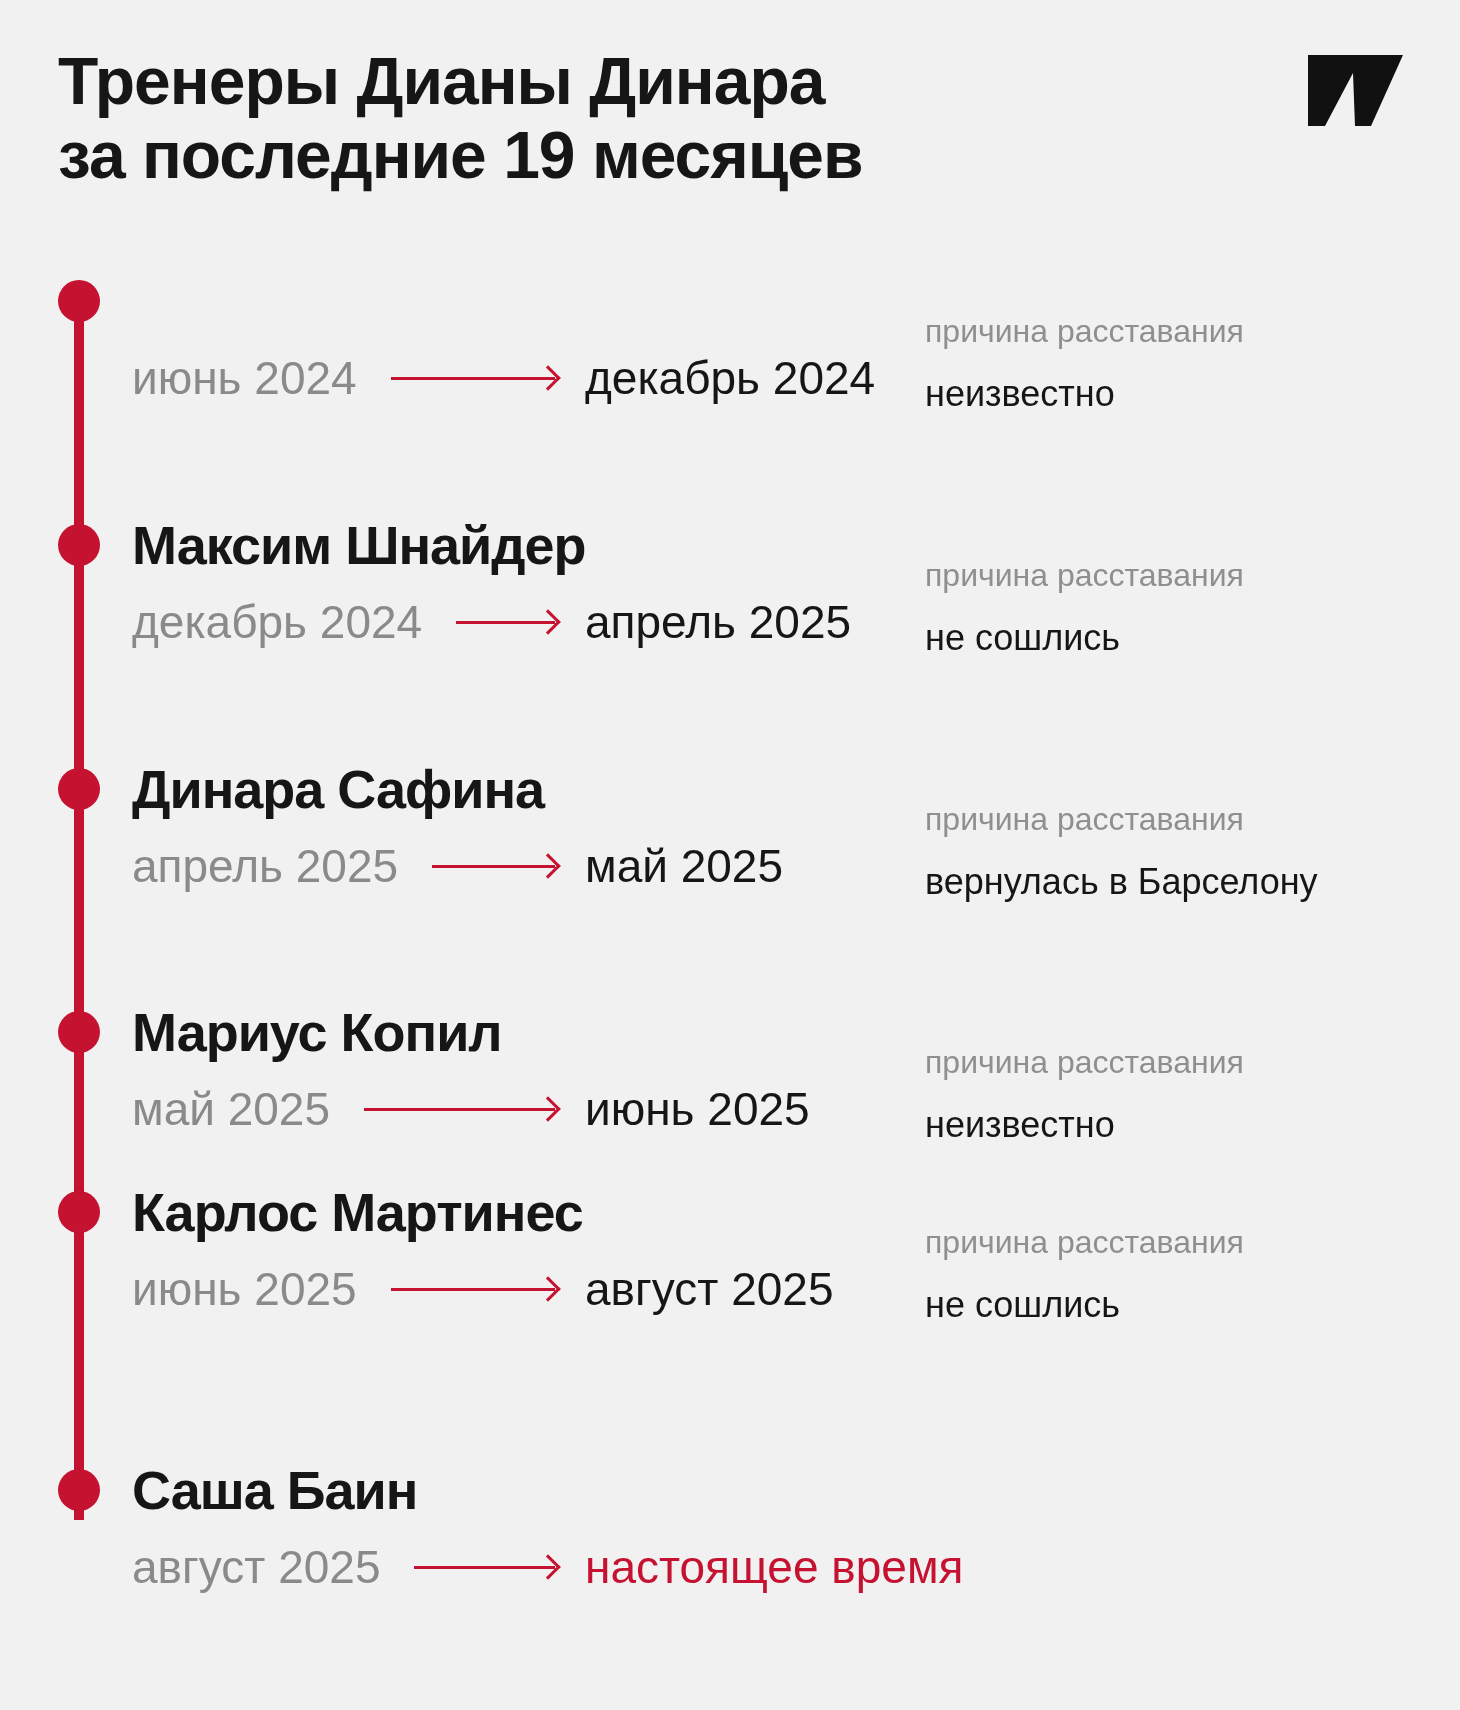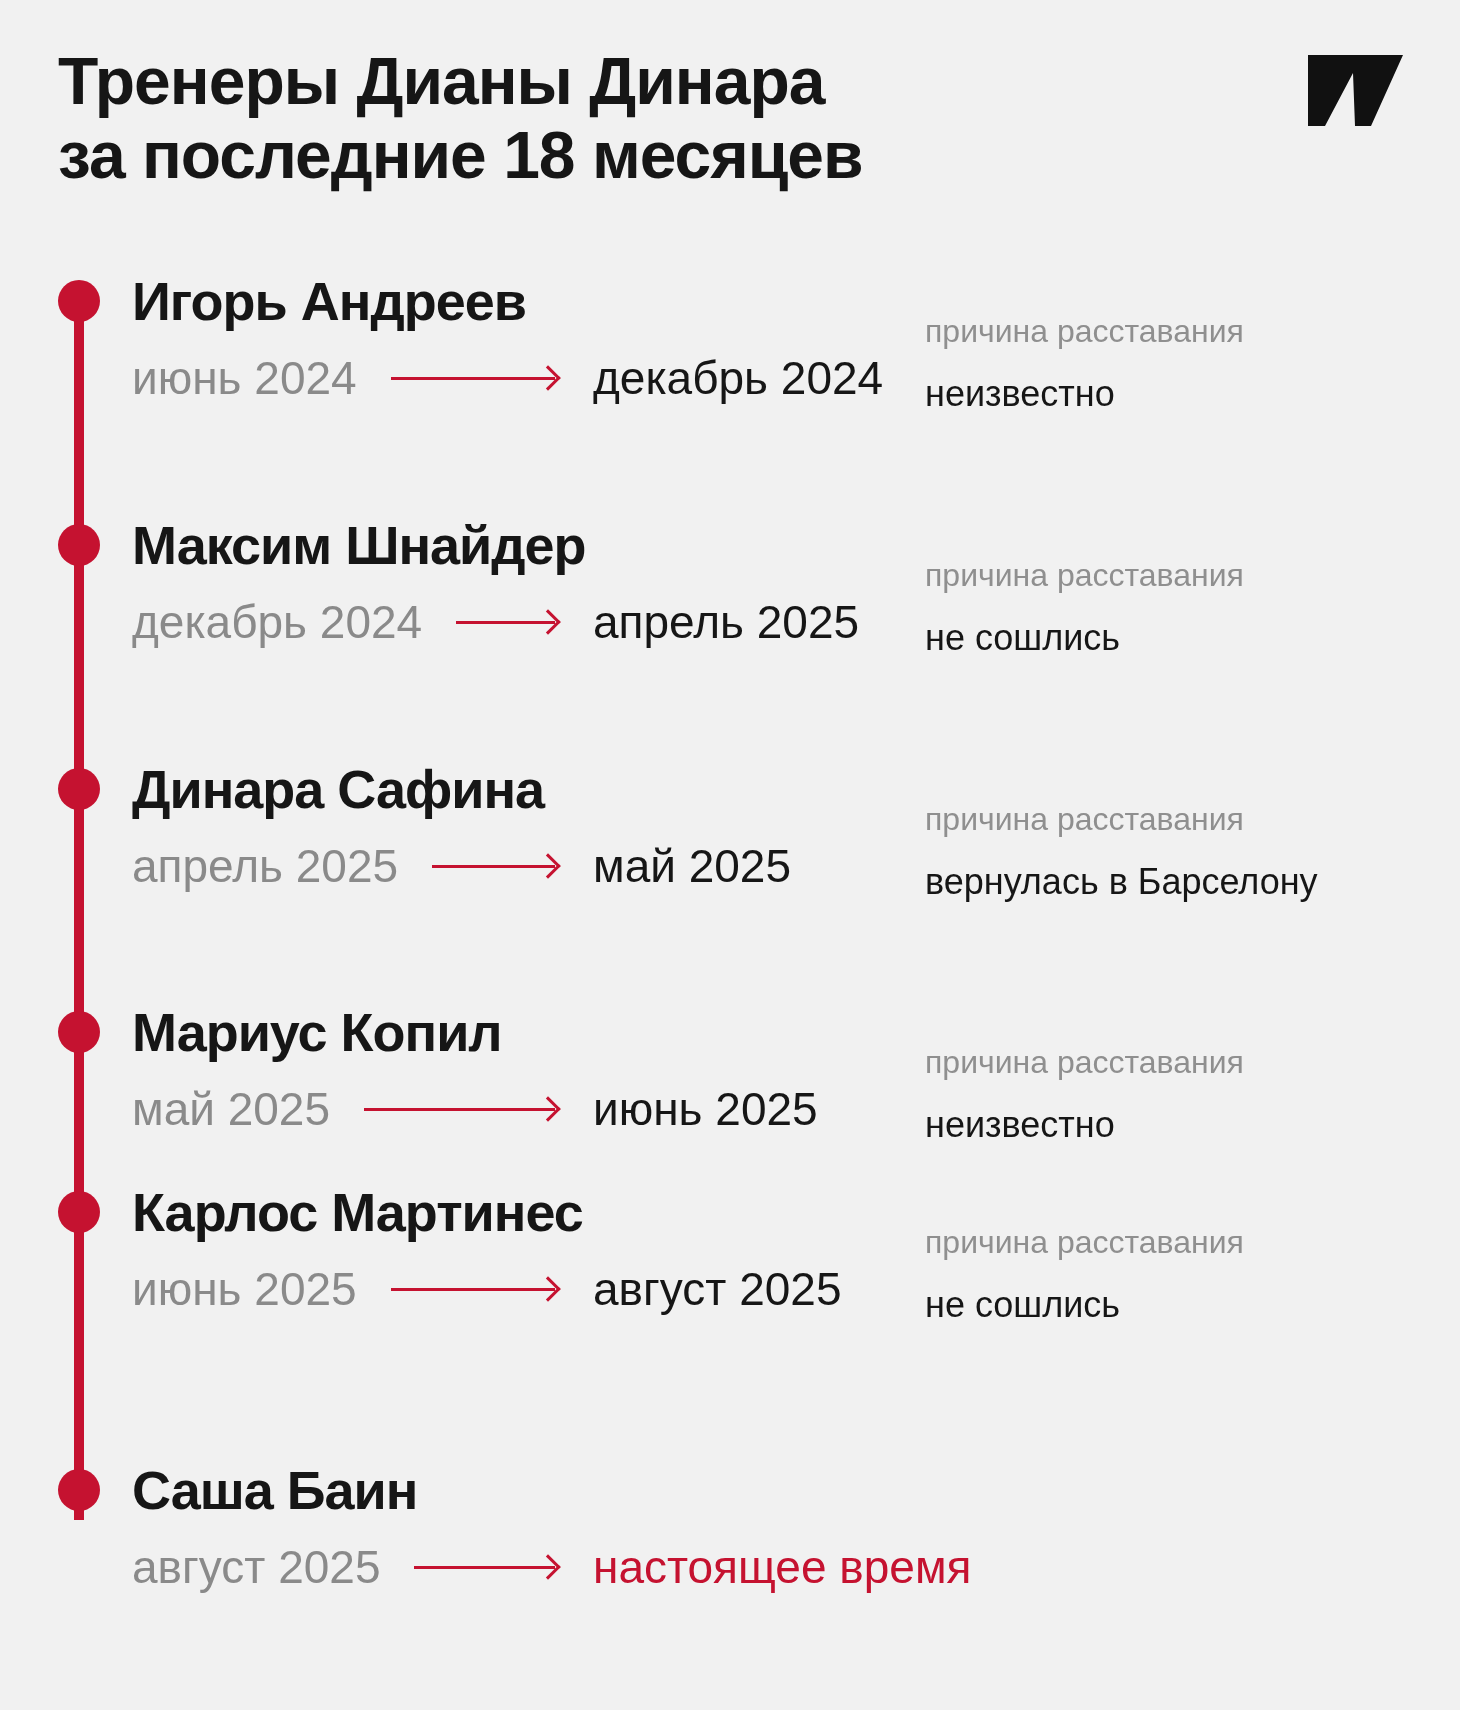--- a/index.html
+++ b/index.html
@@ -32,21 +32,21 @@
     position:absolute;left:58px;top:12px;width:42px;height:42px;
     border-radius:50%;background:var(--accent);
   }
   .name{
     position:absolute;left:132px;top:0;height:66px;line-height:66px;
     font-size:54px;font-weight:700;letter-spacing:-1px;color:var(--text);
     white-space:nowrap;
   }
   .daterow{
     position:absolute;left:132px;top:84px;width:780px;height:52px;
-    display:flex;align-items:center;gap:8px;
+    display:flex;align-items:center;
   }
   .startcell{
     width:453px;flex:0 0 453px;display:flex;align-items:center;height:52px;
   }
   .start{
     font-size:46px;line-height:52px;color:var(--muted);white-space:nowrap;
   }
   .arrow{
     flex:1 1 auto;height:3px;background:var(--accent);
     margin:0 30px 0 34px;position:relative;min-width:40px;
@@ -68,33 +68,32 @@
   .reason-value{
     margin-top:20px;font-size:36px;line-height:52px;color:var(--text);
     white-space:nowrap;
   }
 </style>
 </head>
 <body>
 
 <div class="title">
   <div>Тренеры Дианы Динара</div>
-  <div>за последние 18 месяцев</div>
+  <div>за последние 19 месяцев</div>
 </div>
 
 <svg class="logo" viewBox="0 0 96 71" xmlns="http://www.w3.org/2000/svg" aria-hidden="true">
   <polygon points="0,0 95,0 63,71 47,71 45,18 17,71 0,71" fill="#111111"></polygon>
 </svg>
 
 <div class="rail"></div>
 
 <div id="entries">
     <div class="entry" style="top: 268px;">
     <span class="dot"></span>
-    <div class="name">Игорь Андреев</div>
     <div class="daterow">
       <div class="startcell">
         <span class="start">июнь 2024</span>
         <span class="arrow"></span>
       </div>
       <span class="end">декабрь 2024</span>
     </div>
     <div class="reason">
       <div class="reason-label">причина расставания</div>
       <div class="reason-value">неизвестно</div>

